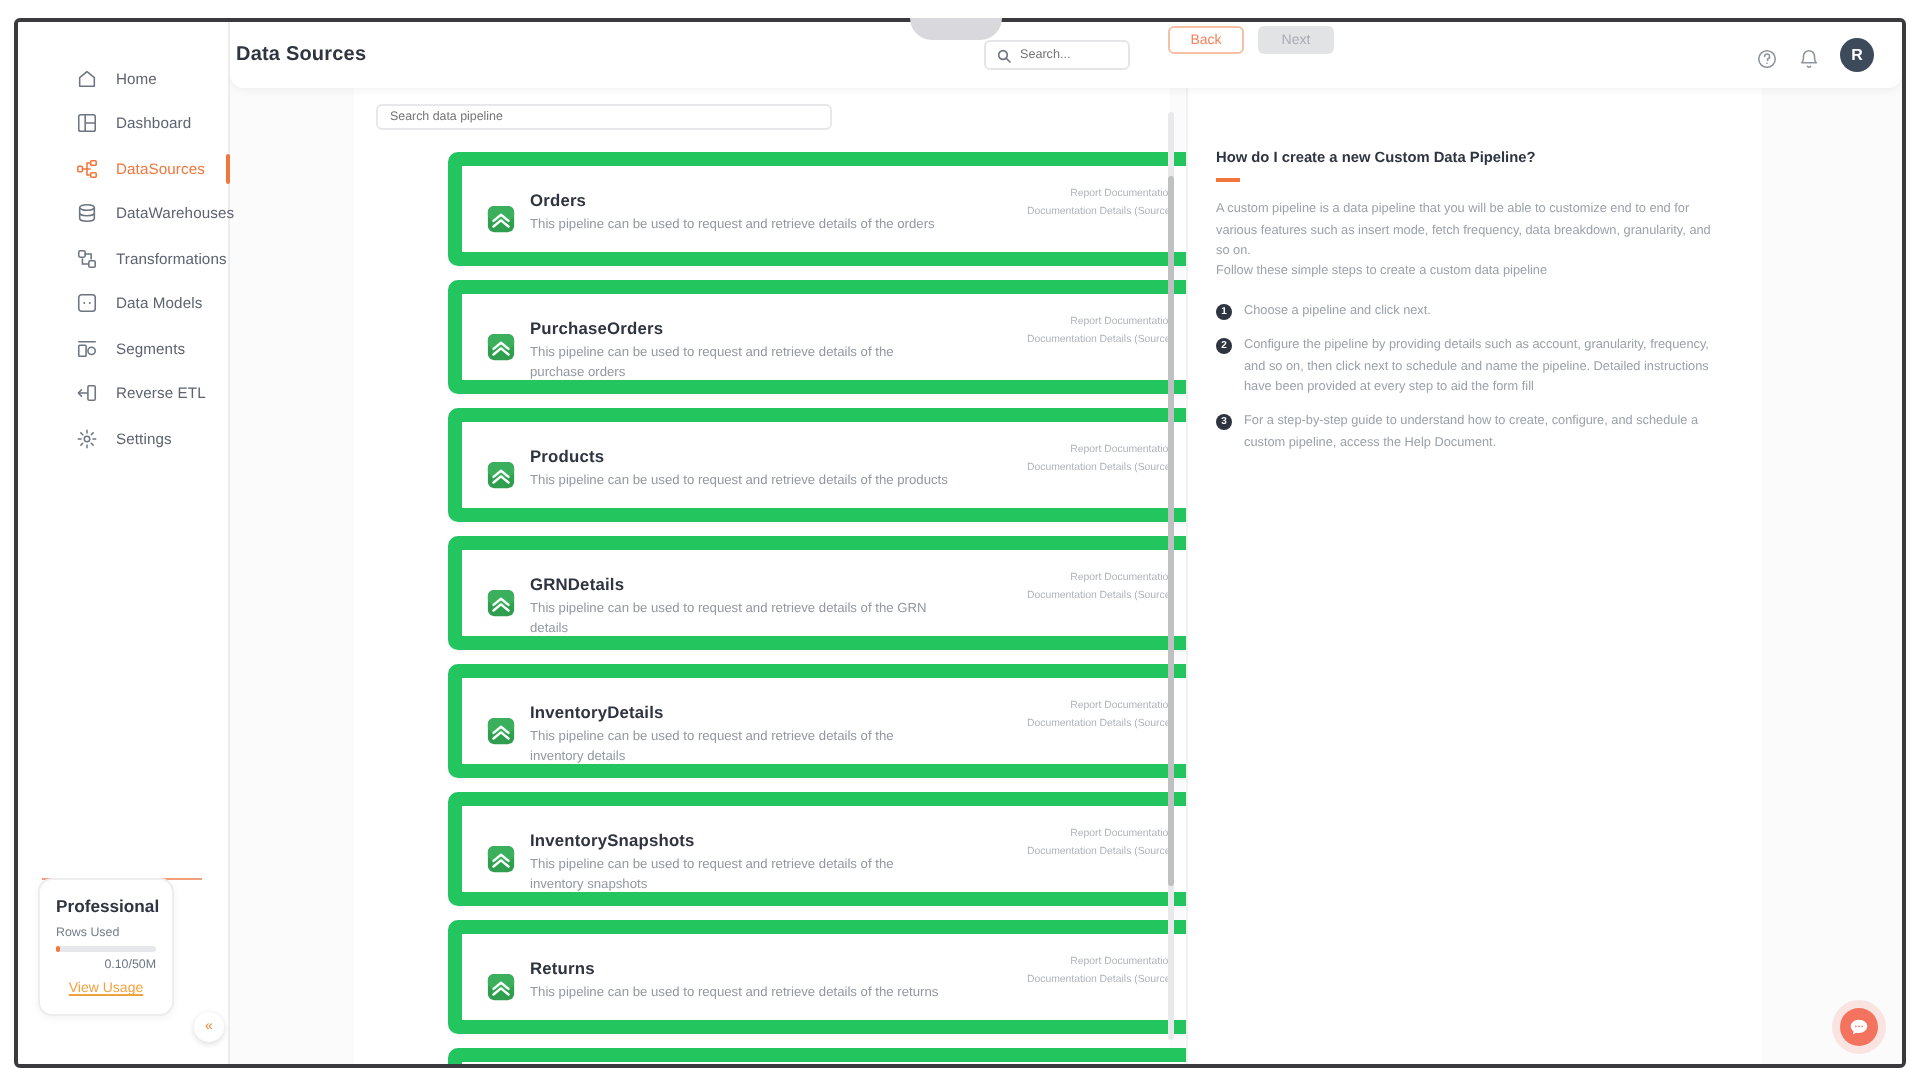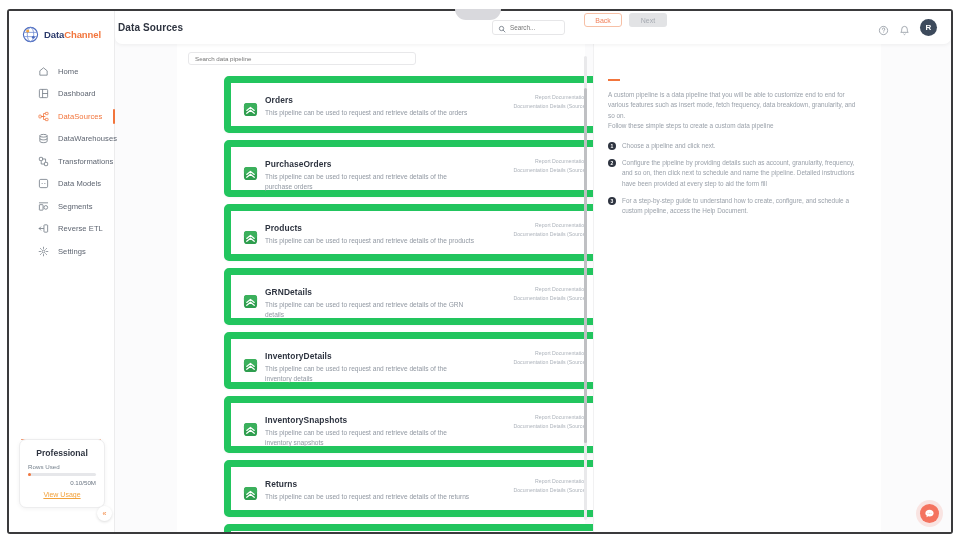--- a/index.html
+++ b/index.html
@@ -74,21 +74,21 @@
     border-radius: 2px;
   }
   .nav-ico { width: 11px; height: 11px; flex: none; display:block; }
   
   .plan-sep {
     position: absolute; left: 12px; bottom: 92px;
     width: 80px; height: 1px; background: #f2a07a;
   }
   .plan-card {
     position: absolute; left: 10px; bottom: 24px;
-    width: 86px; padding: 8px 8px 9px;
+    width: 68px; padding: 8px 8px 9px;
     background: #ffffff;
     border: 1px solid #ededee;
     border-radius: 7px;
     box-shadow: 0 1px 4px rgba(0,0,0,.05);
     text-align: center;
   }
   .plan-name { font-size: 8.6px; font-weight: bold; color: #2e3440; }
   .plan-label { font-size: 6.2px; color: #75808c; margin-top: 5px; text-align: left; }
   .plan-bar {
     margin-top: 3px; height: 2.6px; width: 100%;
@@ -280,32 +280,20 @@
 
 <div id="screen">
   <div class="frame-top"></div>
   <div class="notch"></div>
 
   <div class="frame-border">
     <div class="app">
 
       <div class="sidebar">
 
-        <div class="logo-row">
-          <span class="logo-mark">
-            <svg viewBox="0 0 24 24" width="17" height="17">
-              <circle cx="12" cy="12" r="10" fill="none" stroke="#4c6bbf" stroke-width="1.6"></circle>
-              <ellipse cx="12" cy="12" rx="4.5" ry="10" fill="none" stroke="#7a93d6" stroke-width="1.2"></ellipse>
-              <path d="M2.4 9h19.2M2.4 15h19.2" stroke="#7a93d6" stroke-width="1.2"></path>
-              <circle cx="8" cy="7" r="2.2" fill="#f2a23c"></circle>
-              <circle cx="16" cy="16" r="2" fill="#4c6bbf"></circle>
-            </svg>
-          </span>
-          <span class="logo-text"><span class="logo-data">Data</span><span class="logo-channel">Channel</span></span>
-        </div>
 
         <div class="nav">
 
           <div class="nav-item">
             <span class="nav-ico">
               <svg viewBox="0 0 24 24" width="11" height="11" fill="none" stroke="#6c7580" stroke-width="1.7">
                   <path d="M4 10.5 12 4l8 6.5V20H4z" stroke-linejoin="round"></path>
                 </svg>
             </span>
             <span>Home</span>
@@ -562,20 +550,21 @@
               </div>
               <div class="card"></div>
             </div>
         </div>
 
         <div class="vscroll">
             <i></i>
           </div>
 
         <div class="help-panel">
+          <div class="help-q">How do I create a new Custom Data Pipeline?</div>
           <div class="help-rule"></div>
           <div class="help-p">A custom pipeline is a data pipeline that you will be able to customize end to end for various features such as insert mode, fetch frequency, data breakdown, granularity, and so on.</div>
           <div class="help-p">Follow these simple steps to create a custom data pipeline</div>
           <div class="help-steps" id="help-steps">
               <div class="help-step">
                 <span class="step-num">1</span>
                 <span class="step-txt">Choose a pipeline and click next.</span>
               </div>
               <div class="help-step">
                 <span class="step-num">2</span>

